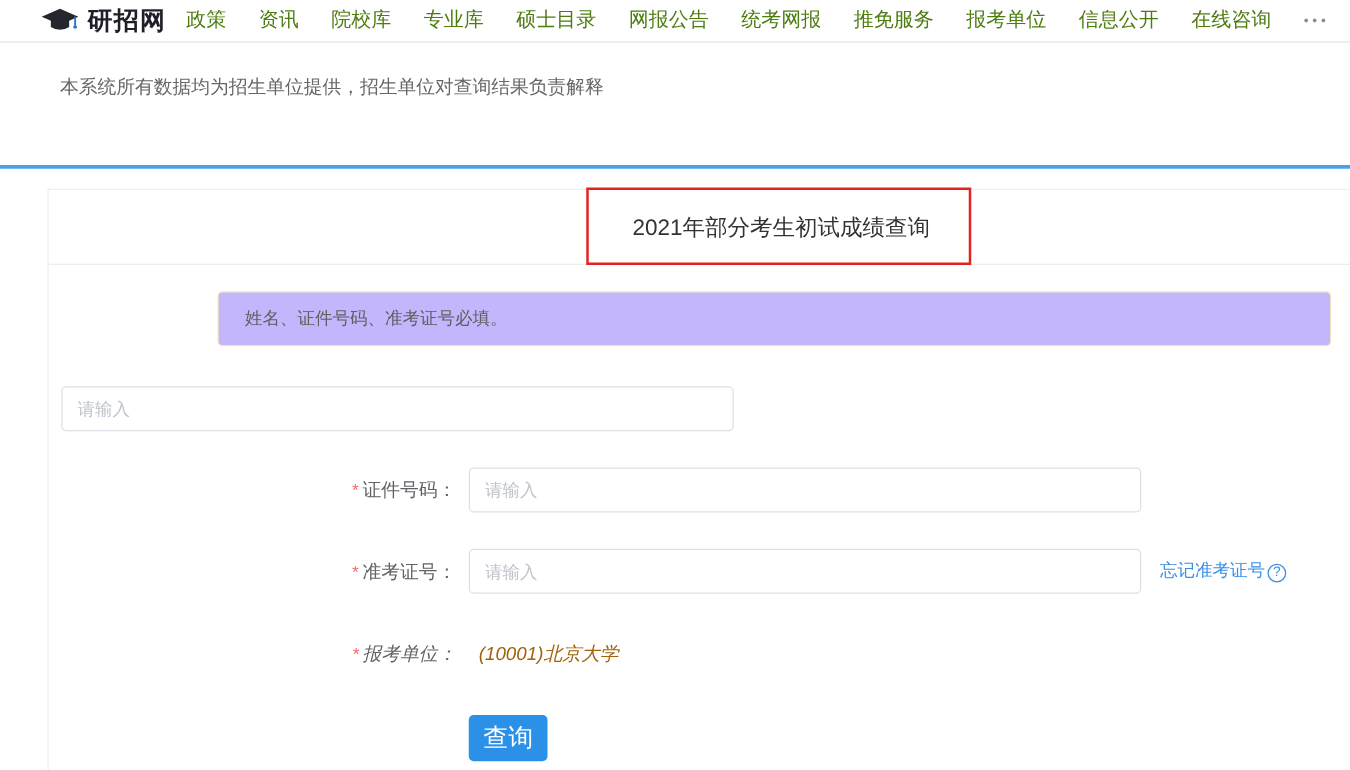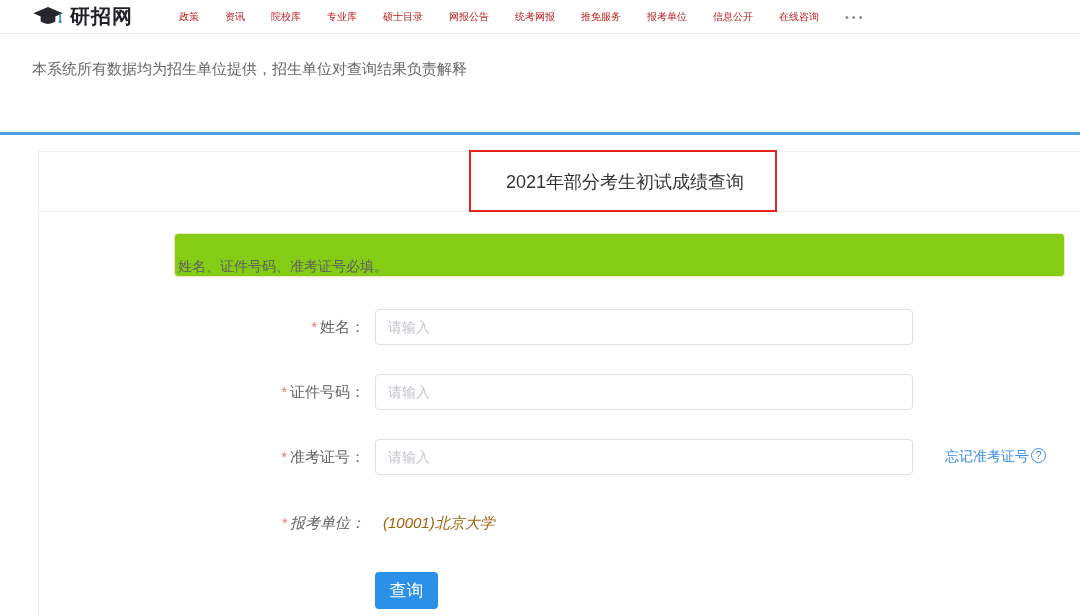--- a/index.html
+++ b/index.html
@@ -4,73 +4,73 @@
 <style>
   * { margin:0; padding:0; box-sizing:border-box; }
   html,body { width:1080px; height:616px; overflow:hidden; background:#fff;
     font-family:"Liberation Sans","DejaVu Sans",sans-serif; }
   body { position:relative; }
 
   
   .topnav { position:absolute; top:0; left:0; width:1080px; height:34px;
     border-bottom:1px solid #e6e6e6; display:flex; align-items:center;
     padding-left:33px; background:#fff; }
-  .logo { display:flex; align-items:center; margin-right:46px; cursor:pointer; }
+  .logo { display:flex; align-items:center; margin-right:16px; cursor:pointer; }
   .cap-icon { width:30px; height:22px; margin-right:7px; display:inline-flex; }
   .logo-text { font-size:20px; font-weight:bold; color:#1f1f28; letter-spacing:1px; }
-  .nav-item { font-size:10px; color:#b91c1c; margin-right:26px; text-decoration:none;
+  .nav-item { font-size:16px; color:#4d7c0f; margin-right:26px; text-decoration:none;
     cursor:pointer; white-space:nowrap; }
   .nav-more { font-size:11px; color:#8a8a8a; letter-spacing:3px; cursor:pointer; }
 
   
   .page-header { position:absolute; top:60px; left:10px; display:flex; align-items:flex-end; }
   .page-title { font-size:31px; font-weight:bold; color:#2e8ded; line-height:38px; }
-  .page-subtitle { font-size:15px; color:#666; margin-left:22px; padding-bottom:7px; }
+  .page-subtitle { font-size:15px; color:#666; margin-left:38px; padding-bottom:7px; }
   .blue-line { position:absolute; top:132px; left:0; width:1080px; height:3px;
     background:#4aa0e2; }
 
   
   .panel { position:absolute; top:151px; left:38px; width:1174px; height:480px;
     background:#fff; border:1px solid #f0f0f0; }
   .panel-title-row { position:relative; height:60px; border-bottom:1px solid #ececec;
     display:flex; align-items:center; justify-content:center; }
   .panel-title { font-size:18px; color:#333; }
   .red-annotation { position:absolute; left:430px; top:-2px; width:308px; height:62px;
     border:2px solid #e02420; pointer-events:none; }
 
   .panel-body { position:relative; width:100%; height:419px; }
   .alert { position:absolute; left:135px; top:21px; width:891px; height:44px;
-    background:#84cc16; border:1px solid #f1e7bd; border-radius:4px;
-    display:flex; align-items:flex-end; padding-left:3px;
+    background:#c4b5fd; border:1px solid #f1e7bd; border-radius:4px;
+    display:flex; align-items:center; padding-left:21px;
     font-size:14px; color:#5f5f5f; }
 
   .form-row { position:absolute; left:0; height:36px; display:flex; align-items:center; }
   .row-name   { top:97px; }
   .row-id     { top:162px; }
   .row-ticket { top:227px; }
   .row-unit   { top:299px; height:24px;font-style:italic; }
   .row-submit { top:360px; }
 
   .field-label { width:326px; text-align:right; font-size:15px; color:#606266;
     white-space:nowrap; }
   .req { color:#f56c6c; margin-right:3px; font-size:14px; }
   .text-input { margin-left:10px; width:538px; height:36px; border:1px solid #dcdfe6;
     border-radius:4px; padding:0 12px; font-size:14px; color:#606266; outline:none;
     font-family:"Liberation Sans","DejaVu Sans",sans-serif; }
   .text-input::placeholder { color:#c0c4cc; }
   .static-value { margin-left:18px; font-size:15px; color:#a16207; }
 
-  .forgot-link { margin-left:32px; display:flex; align-items:flex-start; cursor:pointer;
+  .forgot-link { margin-left:15px; display:flex; align-items:flex-end; cursor:pointer;
     font-size:14px; color:#3a8ee6; text-decoration:none; white-space:nowrap; }
   .help-circle { display:inline-block; width:15px; height:15px; border:1px solid #3a8ee6;
     border-radius:50%; font-size:11px; line-height:13px; text-align:center;
     margin-left:2px; color:#3a8ee6; }
 
   .submit-btn { margin-left:336px; width:63px; height:37px; background:#2b90e8;
-    border:none; border-radius:4px; color:#fff; font-size:17px; cursor:pointer;
+    border:none; border-radius:4px; color:#fff; font-size:20px; cursor:pointer;
     font-family:"Liberation Sans","DejaVu Sans",sans-serif; }
 </style>
 </head>
 <body>
 
 <nav class="topnav">
   <div class="logo">
     <span class="cap-icon">
       <svg viewBox="0 0 32 24" width="30" height="22">
         <polygon points="16,1 32,8 16,15 0,8" fill="#26262e"></polygon>
@@ -105,21 +105,20 @@
     <span class="panel-title">2021年部分考生初试成绩查询</span>
     <div class="red-annotation"></div>
   </div>
 
   <div class="panel-body">
     <div class="alert">
       <span>姓名、证件号码、准考证号必填。</span>
     </div>
 
     <div class="form-row row-name">
-      <span class="field-label"><span class="req">*</span><span>姓名：</span></span>
       <input class="text-input" type="text" placeholder="请输入" style="">
     </div>
 
     <div class="form-row row-id">
       <span class="field-label"><span class="req">*</span><span>证件号码：</span></span>
       <input class="text-input" type="text" placeholder="请输入" style="">
     </div>
 
     <div class="form-row row-ticket">
       <span class="field-label"><span class="req">*</span><span>准考证号：</span></span>

